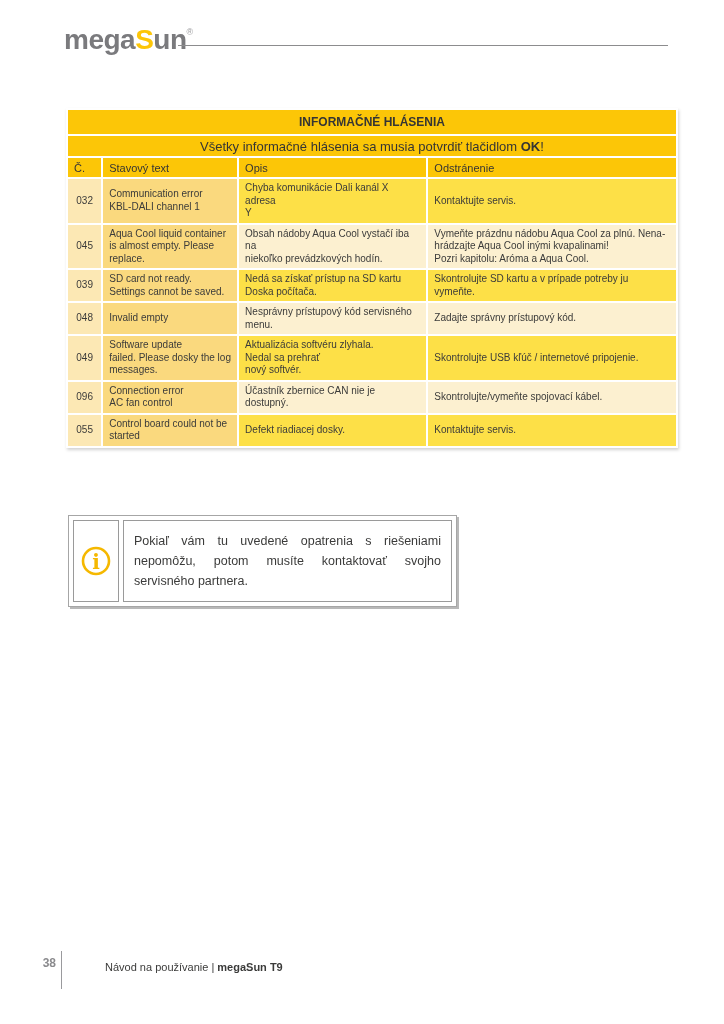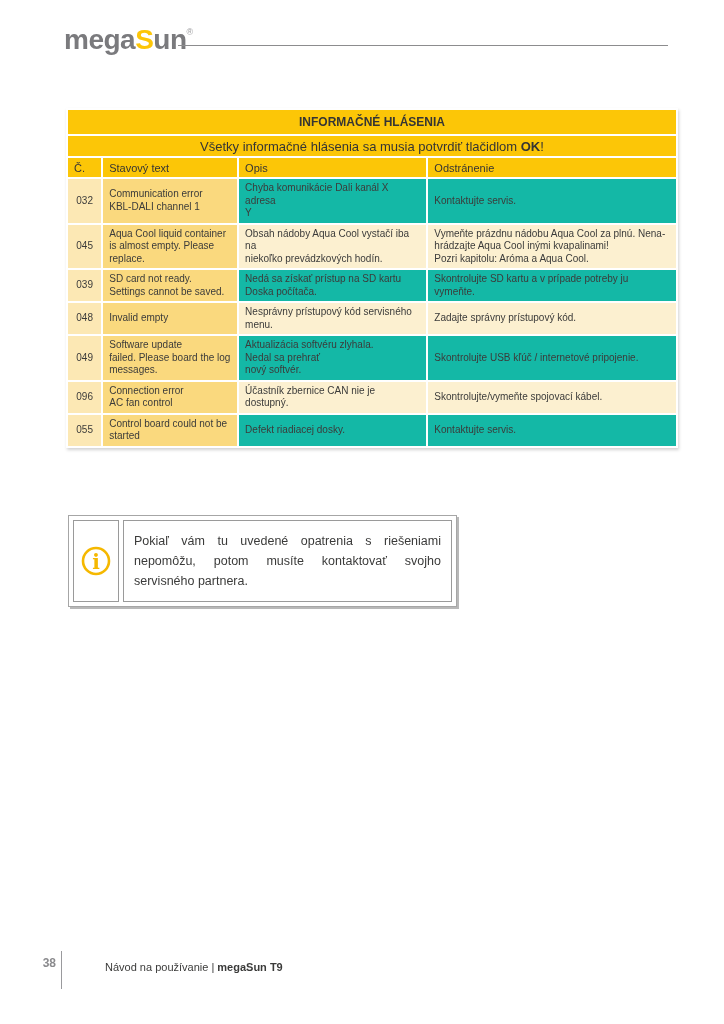--- a/index.html
+++ b/index.html
@@ -89,21 +89,21 @@
     padding: 3px 6px;
     color: #3b3b3a;
   }
   td.c-num {
     background: var(--number_gold, #fce8b4);
     text-align: center;
   }
   td.c-status {
     background: var(--status_gold, #fad97e);
   }
-  td.c-desc, td.c-fix { background: #14b8a6; }
+  td.c-desc, td.c-fix { background: #fde047; }
   tr.alt td.c-desc, tr.alt td.c-fix { background: var(--row_alt_cream, #fcf0d0); }
 
   
   .info-box {
     position: absolute;
     left: 68px;
     top: 515px;
     width: 389px;
     border: 1px solid #a6a6a6;
     background: #ffffff;
@@ -222,21 +222,21 @@
           <tr class="alt">
       <td class="c-num">048</td>
       <td class="c-status">Invalid empty</td>
       <td class="c-desc">Nesprávny prístupový kód servisného
 menu.</td>
       <td class="c-fix">Zadajte správny prístupový kód.</td>
     </tr>
           <tr>
       <td class="c-num">049</td>
       <td class="c-status">Software update
-failed. Please board the log
+failed. Please dosky the log
 messages.</td>
       <td class="c-desc">Aktualizácia softvéru zlyhala.
 Nedal sa prehrať
 nový softvér.</td>
       <td class="c-fix">Skontrolujte USB kľúč / internetové pripojenie.</td>
     </tr>
           <tr class="alt">
       <td class="c-num">096</td>
       <td class="c-status">Connection error
 AC fan control</td>

